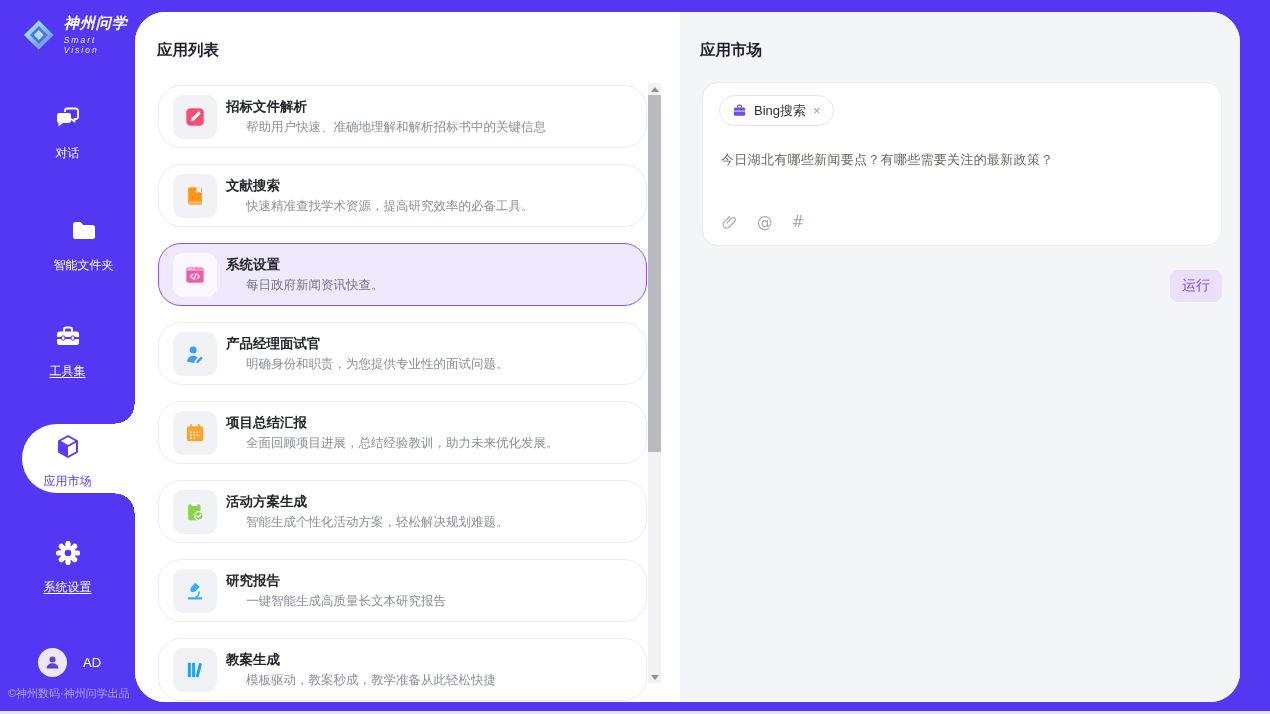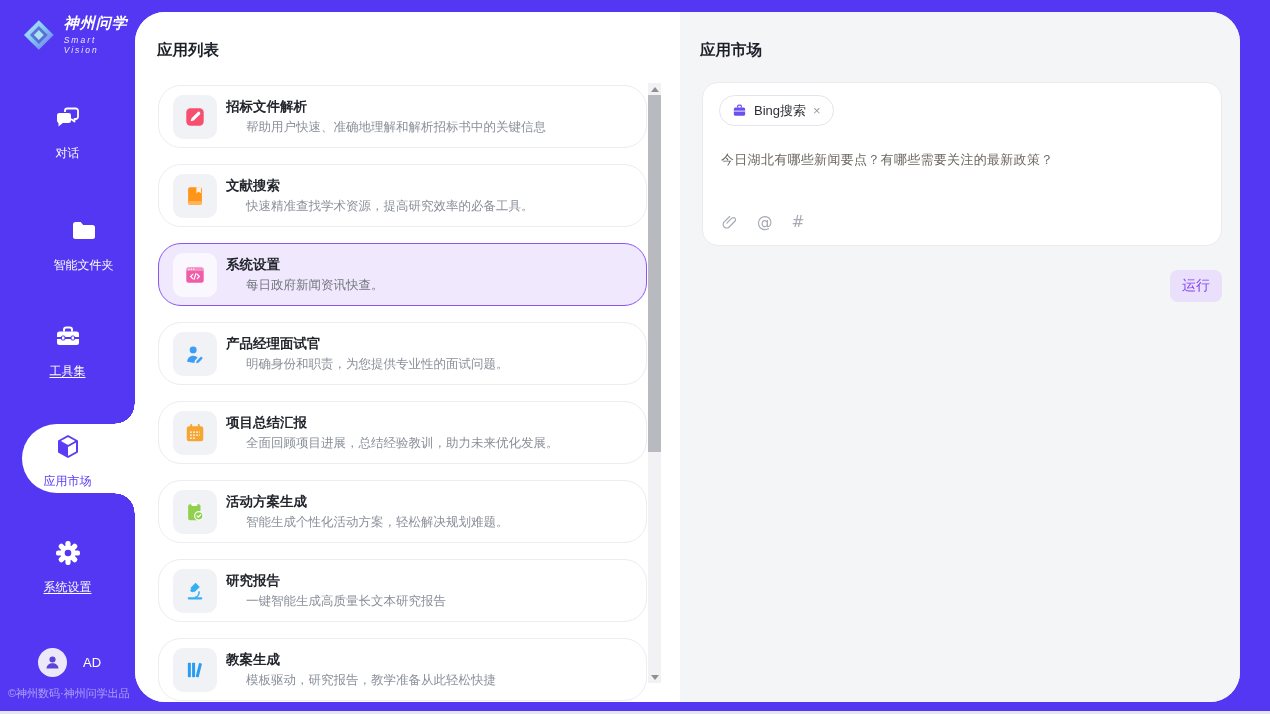--- a/index.html
+++ b/index.html
@@ -291,21 +291,21 @@
         <div class="card">
           <div class="app-icon">
             <svg width="22" height="22" viewBox="0 0 24 24" fill="#2B9DF0">
               <rect x="4.2" y="4" width="3.3" height="16" rx=".8"></rect>
               <rect x="8.8" y="4" width="3.3" height="16" rx=".8"></rect>
               <rect x="14.6" y="4.4" width="3.3" height="15.6" rx=".8" transform="rotate(14 16.2 12)"></rect>
             </svg>
           </div>
           <div class="card-text">
             <div class="card-title">教案生成</div>
-            <div class="card-desc">模板驱动，研究报告，教学准备从此轻松快捷</div>
+            <div class="card-desc">模板驱动，教案秒成，教学准备从此轻松快捷</div>
           </div>
         </div>
       </div>
 
       <div class="scrollbar">
         <div class="sb-btn up">
             <div class="tri-up"></div>
           </div>
         <div class="sb-thumb"></div>
         <div class="sb-btn down">

